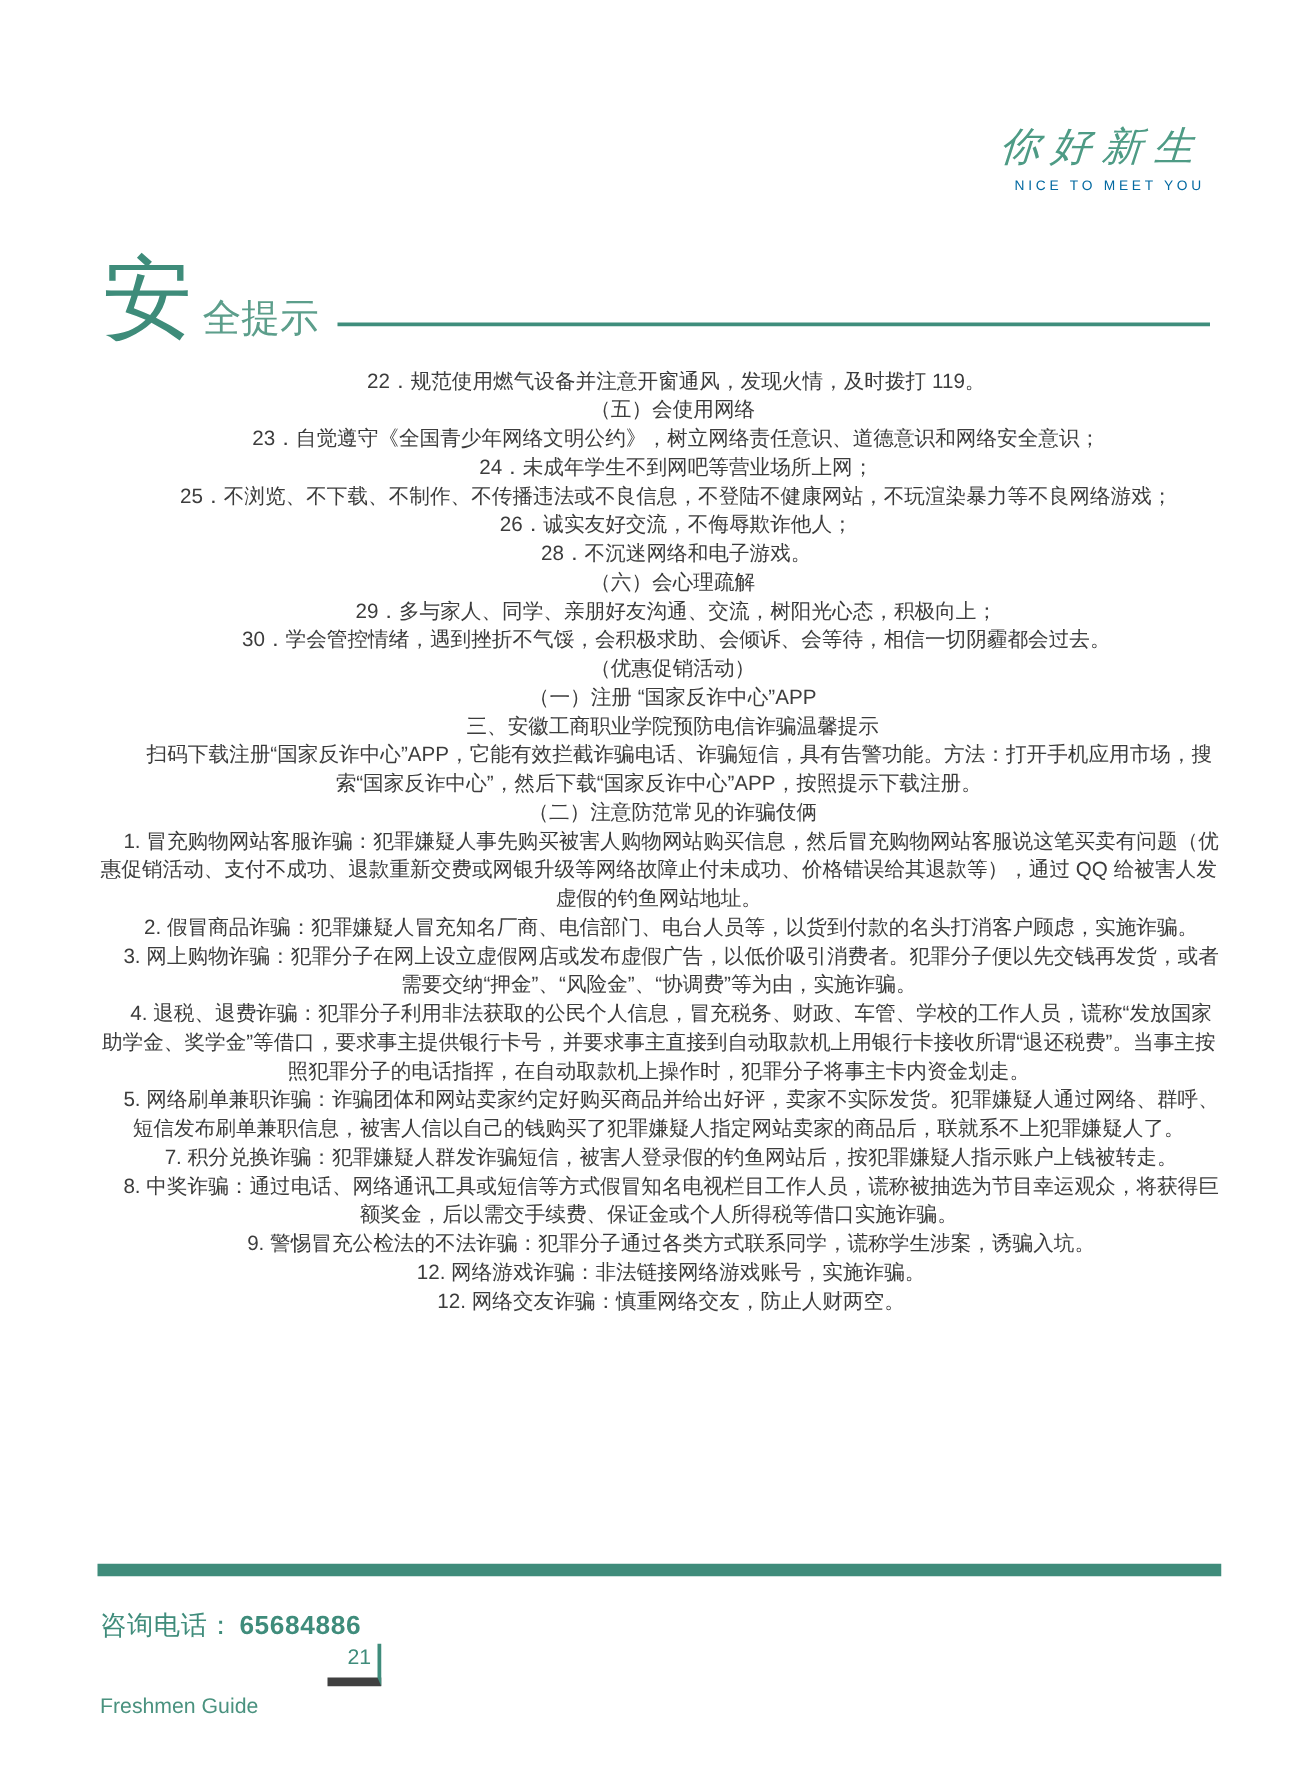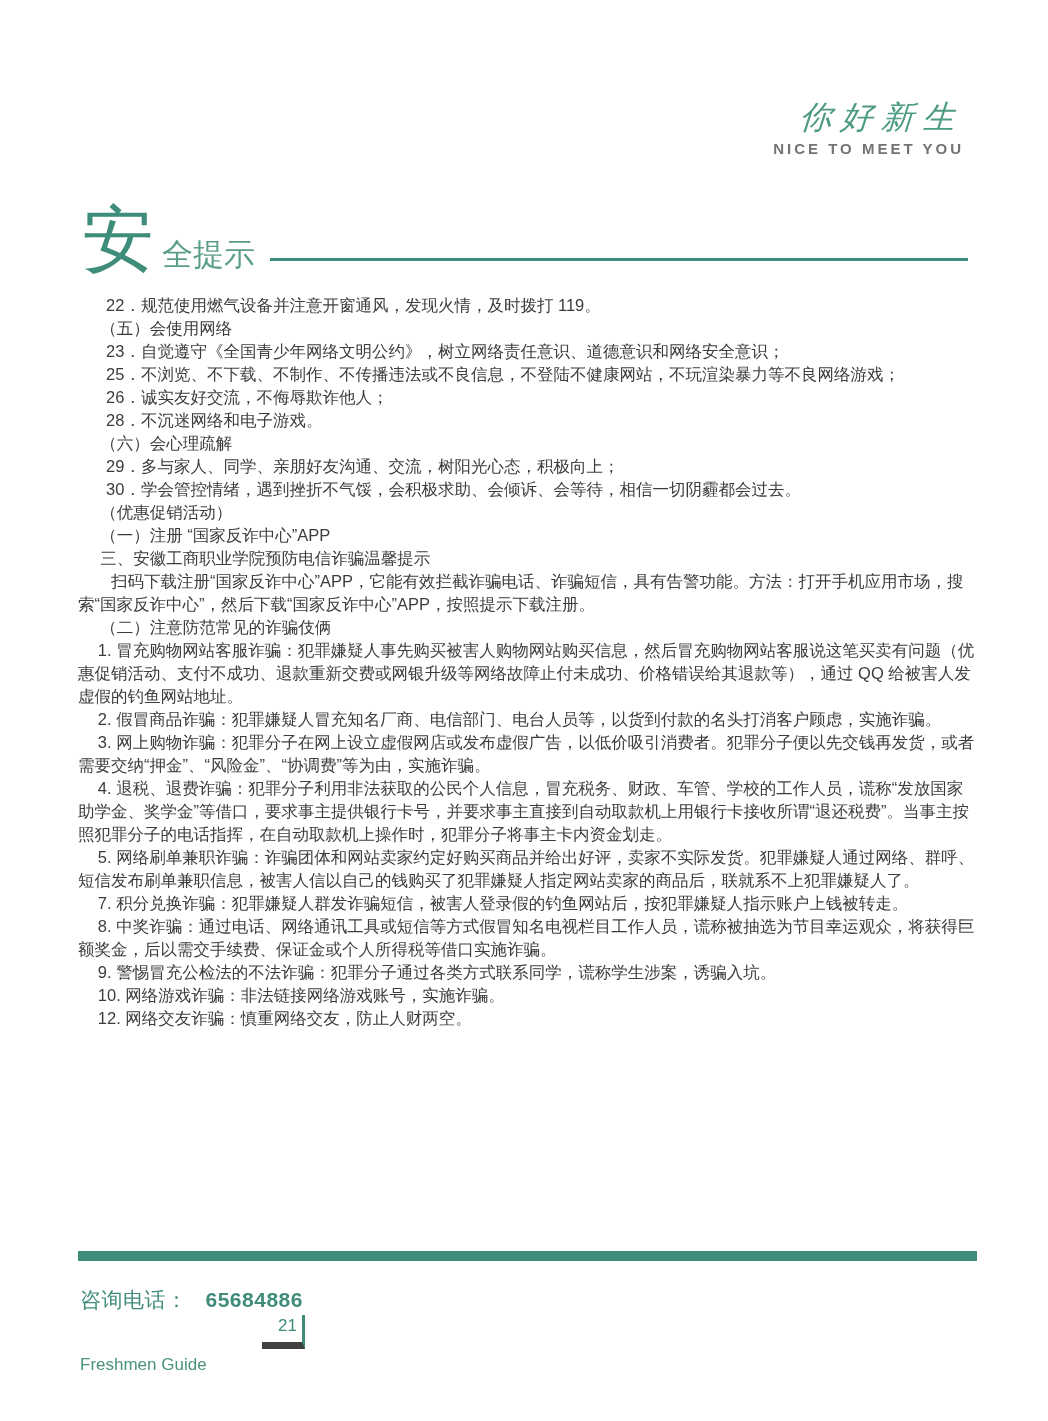--- a/index.html
+++ b/index.html
@@ -13,57 +13,57 @@
   
   .brand{position:absolute;top:98px;right:84px;text-align:right;}
   .brand-cn{
     font-family:"DejaVu Serif","Liberation Serif",serif;
     font-style:italic;
     font-size:32px;line-height:38px;
     color:#4e9b85;letter-spacing:9px;
     transform:skewX(-4deg);
   }
   .brand-en{
-    font-size:15px;line-height:18px;margin-top:4px;
-    color:#737373;letter-spacing:3px;font-weight:700;
+    font-size:11px;line-height:18px;margin-top:4px;
+    color:#0369a1;letter-spacing:3px;font-weight:400;
   }
   
   .sec-head{position:absolute;left:82px;top:192px;height:76px;}
   .sec-big{
     display:inline-block;vertical-align:bottom;
     font-size:72px;line-height:72px;color:#3e8c7a;font-weight:500;
   }
   .sec-rest{
     display:inline-block;vertical-align:bottom;
     font-size:31px;line-height:40px;color:#5c9e8b;margin-left:8px;margin-top:43px;
   }
   .sec-rule{
     position:absolute;left:270px;top:258px;width:698px;height:3px;
     background:#3f8e7c;
   }
   
   .content{
     position:absolute;left:78px;top:294px;width:898px;
-    color:#3c3c3c;font-size:16.5px;line-height:23px;
+    color:#3c3c3c;font-size:16.5px;line-height:23px;text-align:center;
   }
   .content p{margin:0;padding:0;}
   .p-num{text-indent:1.7em;}
   .p-paren{text-indent:1.35em;}
   .p-body{text-indent:2em;}
   .p-sub{text-indent:1.2em;}
   
   .footer-bar{
     position:absolute;left:78px;top:1251px;width:899px;height:10px;
     background:#3f8c7b;
   }
   .footer-phone{
     position:absolute;left:80px;top:1286px;
     font-size:21px;color:#3f8c7b;letter-spacing:0.5px;
   }
-  .footer-phone .num{font-weight:bold;margin-left:18px;}
+  .footer-phone .num{font-weight:bold;margin-left:4px;}
   .footer-guide{
     position:absolute;left:80px;top:1319px;
     font-size:17px;color:#4a927f;margin-top:36px;
   }
   .page-num{
     position:absolute;left:262px;top:1315px;
     font-size:17px;color:#3f8c7b;
     border-right:3px solid #3f8c7b;
     border-bottom:7px solid #404040;
     padding:1px 5px 6px 16px;
@@ -81,40 +81,41 @@
 
   <div class="sec-head">
     <span class="sec-big">安</span><span class="sec-rest">全提示</span>
   </div>
   <div class="sec-rule"></div>
 
   <div class="content">
     <p class="p-num">22．规范使用燃气设备并注意开窗通风，发现火情，及时拨打 119。</p>
     <p class="p-paren">（五）会使用网络</p>
     <p class="p-num">23．自觉遵守《全国青少年网络文明公约》，树立网络责任意识、道德意识和网络安全意识；</p>
+    <p class="p-num">24．未成年学生不到网吧等营业场所上网；</p>
     <p class="p-num">25．不浏览、不下载、不制作、不传播违法或不良信息，不登陆不健康网站，不玩渲染暴力等不良网络游戏；</p>
     <p class="p-num">26．诚实友好交流，不侮辱欺诈他人；</p>
     <p class="p-num">28．不沉迷网络和电子游戏。</p>
     <p class="p-paren">（六）会心理疏解</p>
     <p class="p-num">29．多与家人、同学、亲朋好友沟通、交流，树阳光心态，积极向上；</p>
     <p class="p-num">30．学会管控情绪，遇到挫折不气馁，会积极求助、会倾诉、会等待，相信一切阴霾都会过去。</p>
     <p class="p-paren">（优惠促销活动）</p>
     <p class="p-paren">（一）注册 “国家反诈中心”APP</p>
     <p class="p-paren">三、安徽工商职业学院预防电信诈骗温馨提示</p>
     <p class="p-body">扫码下载注册“国家反诈中心”APP，它能有效拦截诈骗电话、诈骗短信，具有告警功能。方法：打开手机应用市场，搜索“国家反诈中心”，然后下载“国家反诈中心”APP，按照提示下载注册。</p>
     <p class="p-paren">（二）注意防范常见的诈骗伎俩</p>
     <p class="p-sub">1. 冒充购物网站客服诈骗：犯罪嫌疑人事先购买被害人购物网站购买信息，然后冒充购物网站客服说这笔买卖有问题（优惠促销活动、支付不成功、退款重新交费或网银升级等网络故障止付未成功、价格错误给其退款等），通过 QQ 给被害人发虚假的钓鱼网站地址。</p>
     <p class="p-sub">2. 假冒商品诈骗：犯罪嫌疑人冒充知名厂商、电信部门、电台人员等，以货到付款的名头打消客户顾虑，实施诈骗。</p>
     <p class="p-sub">3. 网上购物诈骗：犯罪分子在网上设立虚假网店或发布虚假广告，以低价吸引消费者。犯罪分子便以先交钱再发货，或者需要交纳“押金”、“风险金”、“协调费”等为由，实施诈骗。</p>
     <p class="p-sub">4. 退税、退费诈骗：犯罪分子利用非法获取的公民个人信息，冒充税务、财政、车管、学校的工作人员，谎称“发放国家助学金、奖学金”等借口，要求事主提供银行卡号，并要求事主直接到自动取款机上用银行卡接收所谓“退还税费”。当事主按照犯罪分子的电话指挥，在自动取款机上操作时，犯罪分子将事主卡内资金划走。</p>
     <p class="p-sub">5. 网络刷单兼职诈骗：诈骗团体和网站卖家约定好购买商品并给出好评，卖家不实际发货。犯罪嫌疑人通过网络、群呼、短信发布刷单兼职信息，被害人信以自己的钱购买了犯罪嫌疑人指定网站卖家的商品后，联就系不上犯罪嫌疑人了。</p>
     <p class="p-sub">7. 积分兑换诈骗：犯罪嫌疑人群发诈骗短信，被害人登录假的钓鱼网站后，按犯罪嫌疑人指示账户上钱被转走。</p>
     <p class="p-sub">8. 中奖诈骗：通过电话、网络通讯工具或短信等方式假冒知名电视栏目工作人员，谎称被抽选为节目幸运观众，将获得巨额奖金，后以需交手续费、保证金或个人所得税等借口实施诈骗。</p>
     <p class="p-sub">9. 警惕冒充公检法的不法诈骗：犯罪分子通过各类方式联系同学，谎称学生涉案，诱骗入坑。</p>
-    <p class="p-sub">10. 网络游戏诈骗：非法链接网络游戏账号，实施诈骗。</p>
+    <p class="p-sub">12. 网络游戏诈骗：非法链接网络游戏账号，实施诈骗。</p>
     <p class="p-sub">12. 网络交友诈骗：慎重网络交友，防止人财两空。</p>
   </div>
 
   <div class="footer-bar"></div>
   <div class="footer-phone">
     <span>咨询电话：</span><span class="num">65684886</span>
   </div>
   <div class="footer-guide">Freshmen Guide</div>
   <div class="page-num">21</div>
 

